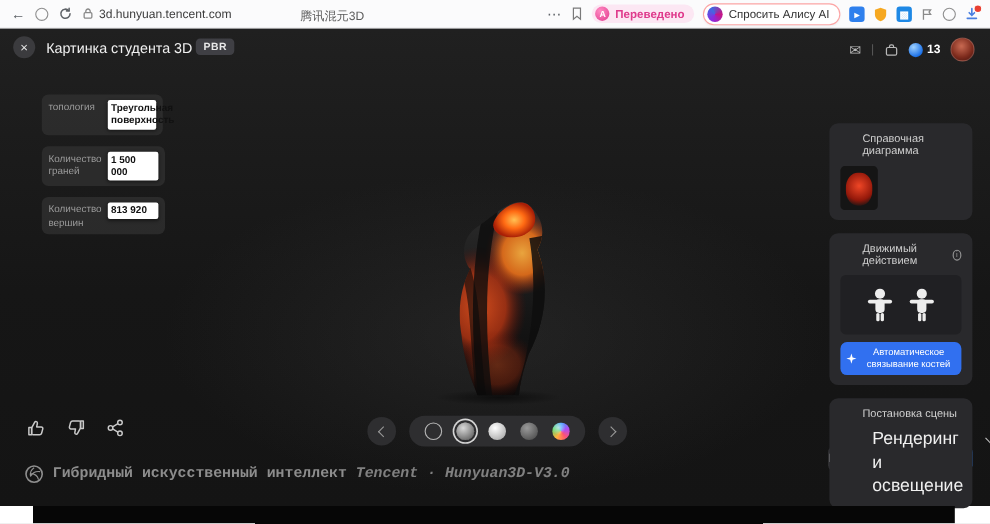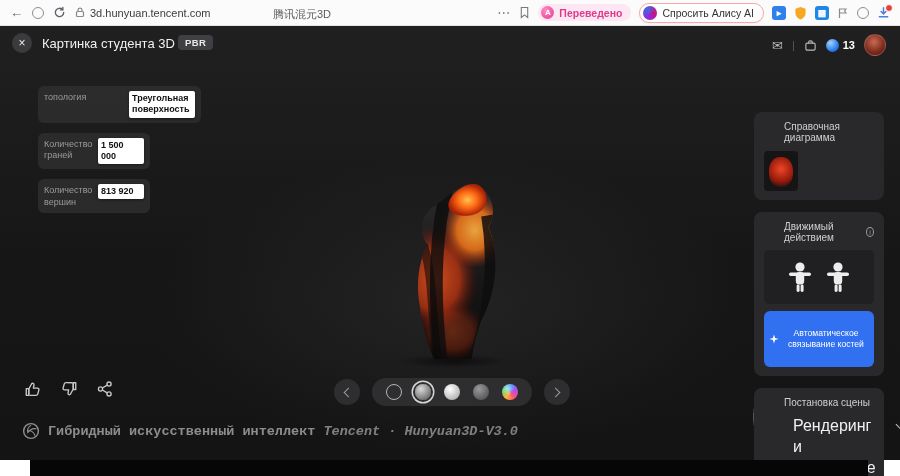--- a/index.html
+++ b/index.html
@@ -41,21 +41,21 @@
   .sep { color:#5a5a5a; font-size:11px; }
   .coin { display:flex; align-items:center; gap:4px; color:#fff; font-size:11px; font-weight:600; }
   .coin-dot { width:13px; height:13px; border-radius:50%; background:radial-gradient(circle at 35% 30%, #9ed1ff, #1d72e8 70%, #0c4fb0); }
   .avatar { width:22px; height:22px; border-radius:50%; border:1px solid rgba(255,255,255,.18); background:radial-gradient(circle at 45% 35%, #c96a52, #7c2a1c 60%, #40120c); }
 
   
   .stats { position:absolute; left:38px; top:60px; display:flex; flex-direction:column; gap:10px; }
   .srow { display:flex; gap:6px; align-items:flex-start; background:rgba(50,50,50,.72); border-radius:6px; padding:5px 6px; width:max-content; }
   .slabel { color:#9b9b9b; font-size:9px; line-height:1.3; width:48px; flex:none; padding-top:1px; }
   .sval { background:#fff; color:#111; font-size:9px; font-weight:700; line-height:1.25; padding:2px 3px; border-radius:2px; box-shadow:0 1px 3px rgba(0,0,0,.45); }
-  .w56 { width:66px;margin-left:31px; } .w26 { width:46px; }
+  .w56 { width:44px; } .w26 { width:46px; }
 
   
   .model { position:absolute; left:378px; top:148px; width:148px; height:196px; }
 
   
   .reactions { position:absolute; left:24px; top:354px; display:flex; gap:18px; align-items:center; }
   .ricon { cursor:pointer; display:flex; }
 
   
   .carousel { position:absolute; left:334px; top:352px; display:flex; align-items:center; gap:12px; }
@@ -83,21 +83,21 @@
   .btn-glb .chev { width:5.5px; height:5.5px; border-color:#bdbdbd; margin-top:-3px; }
   .btn-dl { height:24px; background:#2e7ff2; border-radius:6px; color:#fff; font-size:11px; display:flex; align-items:center; gap:6px; padding:0 11px; cursor:pointer; }
 
   
   .sidebar { position:absolute; right:16px; top:86px; width:130px; display:flex; flex-direction:column; gap:12px; }
   .panel { background:#29292c; border-radius:8px; padding:9px 10px; }
   .ptitle { font-size:10px; color:#cfcfcf; display:flex; align-items:center; gap:4px;margin-left:20px; }
   .thumb { margin-top:8px; width:34px; height:40px; border-radius:4px; background:#151515; position:relative; overflow:hidden; cursor:pointer; }
   .thumb-blob { position:absolute; left:5px; right:5px; top:6px; bottom:4px; border-radius:45%; background:radial-gradient(circle at 50% 40%, #ef4626, #93180a 60%, rgba(40,5,2,0) 88%); }
   .figures { margin-top:7px; height:54px; background:#202023; border-radius:5px; display:flex; align-items:center; justify-content:center; gap:14px; }
-  .btn-rig { margin-top:7px; width:100%; background:#3170f0; border:none; border-radius:6px; color:#fff; font-size:8.6px; line-height:1.3; padding:17px 5px; display:flex; align-items:center; gap:4px; cursor:pointer; font-family:inherit; }
+  .btn-rig { margin-top:7px; width:100%; background:#3170f0; border:none; border-radius:6px; color:#fff; font-size:8.6px; line-height:1.3; padding:4px 5px; display:flex; align-items:center; gap:4px; cursor:pointer; font-family:inherit; }
   .btn-rig span.txt { flex:1; text-align:center; }
   .info-i { width:10px; height:10px; border:1px solid #9a9a9a; border-radius:50%; color:#9a9a9a; font-size:7px; display:inline-flex; align-items:center; justify-content:center; line-height:1; }
   .scene-value { margin-top:8px; display:flex; align-items:flex-start; gap:21px; color:#f0f0f0; font-size:16px; line-height:1.3; cursor:pointer;margin-left:29px; }
   .scene-value .chev { border-color:#c0c0c0; margin-top:5px; flex:none; }
   .scene-value span.txt { width:92px; }
 </style>
 </head>
 <body>
 
 <div id="screen">

